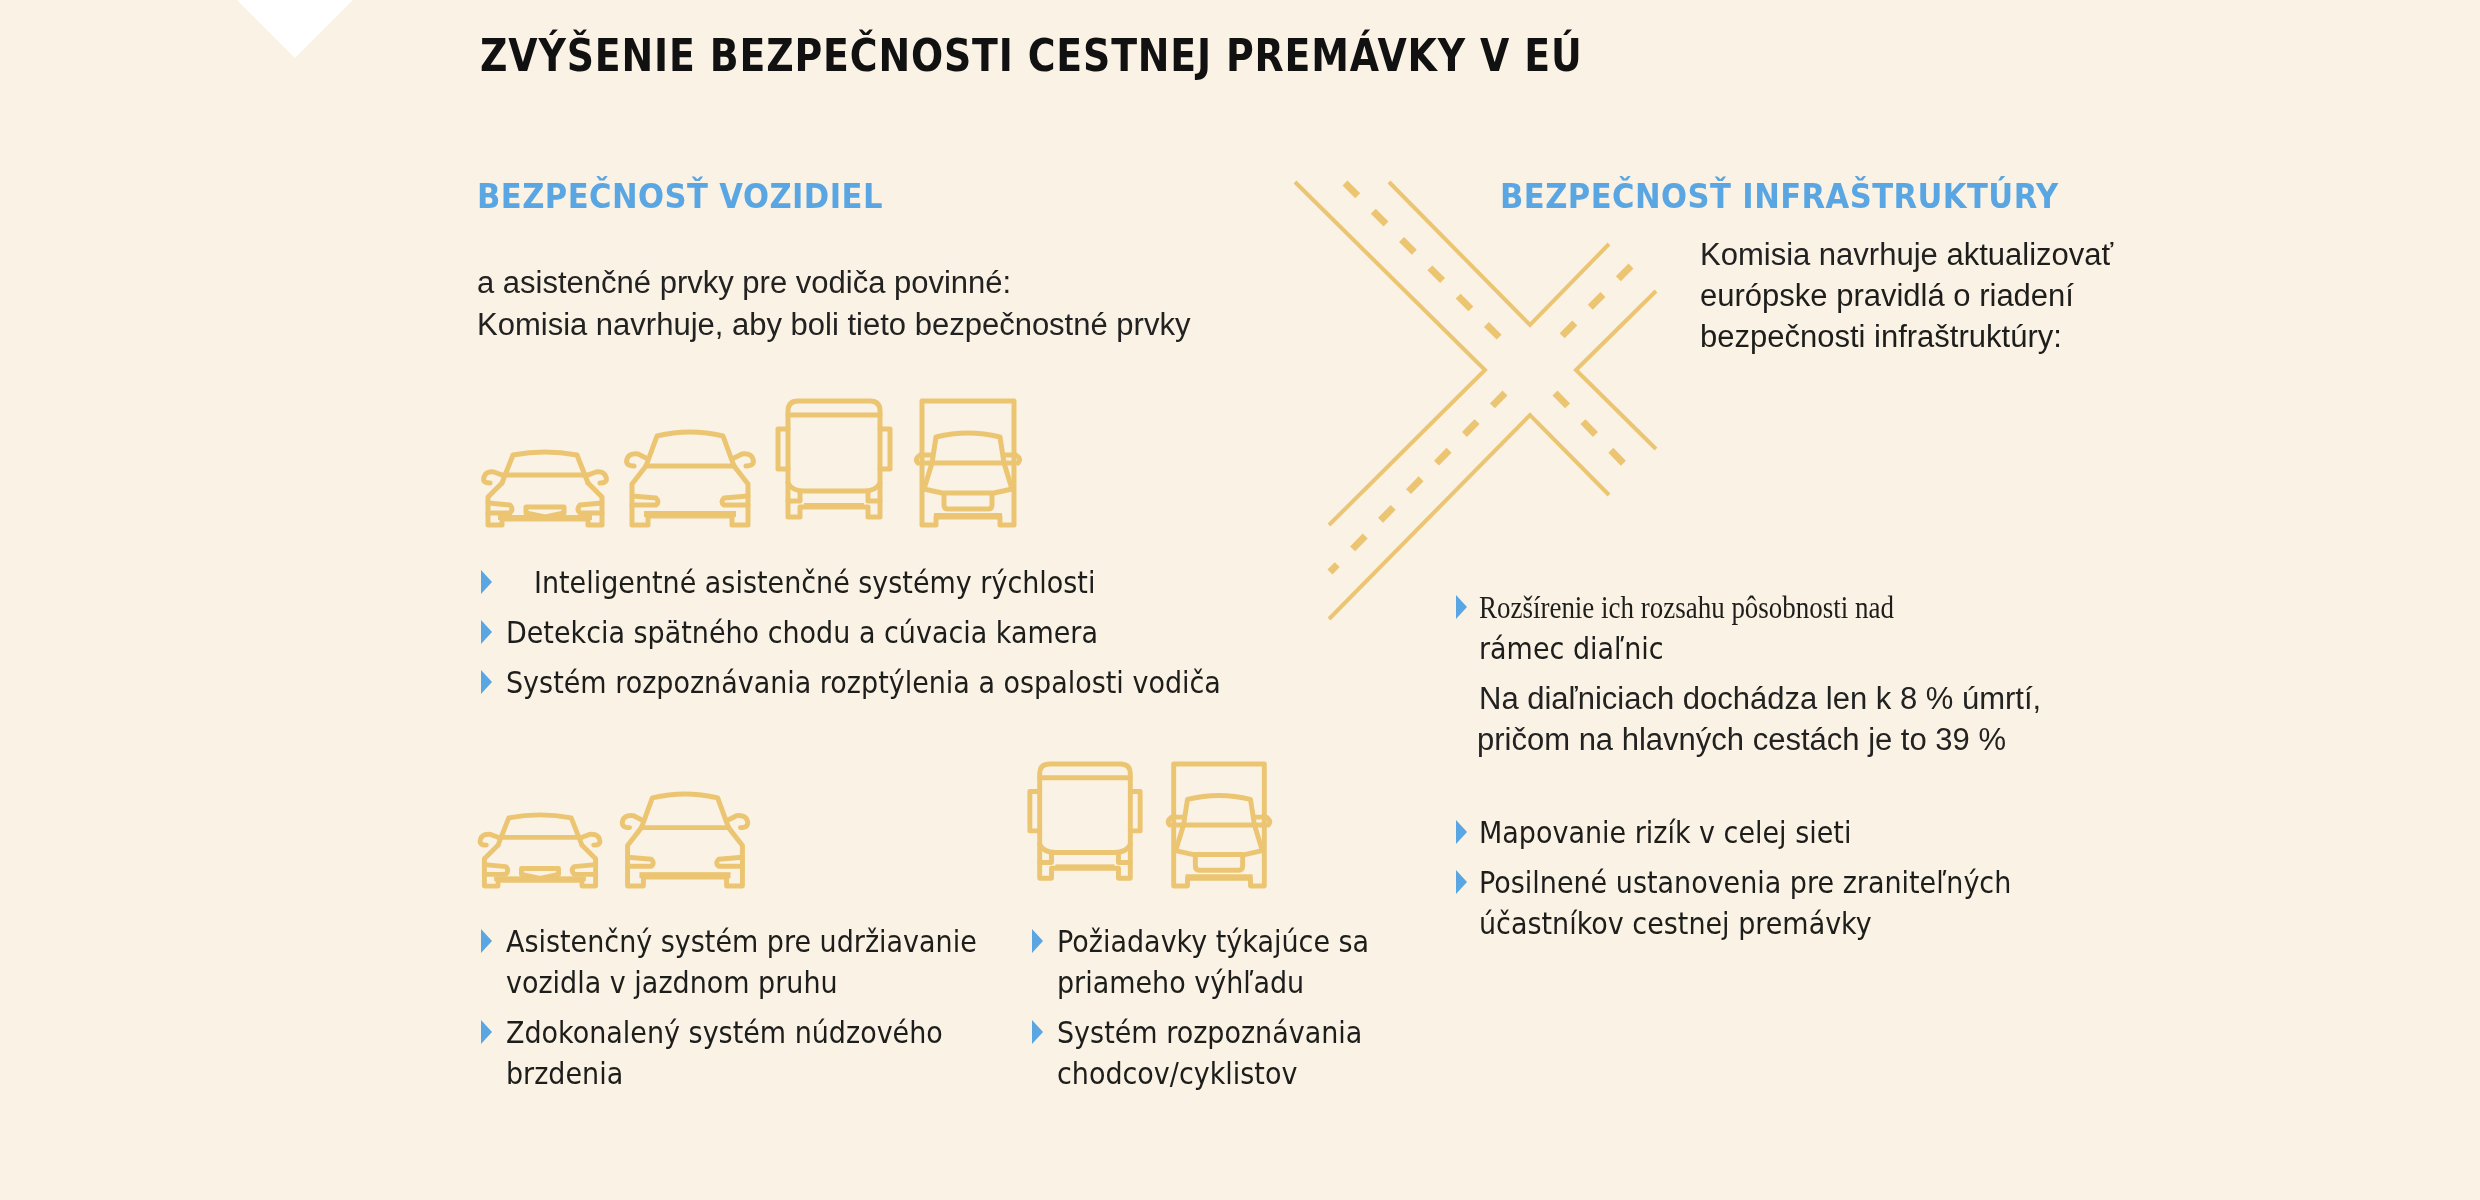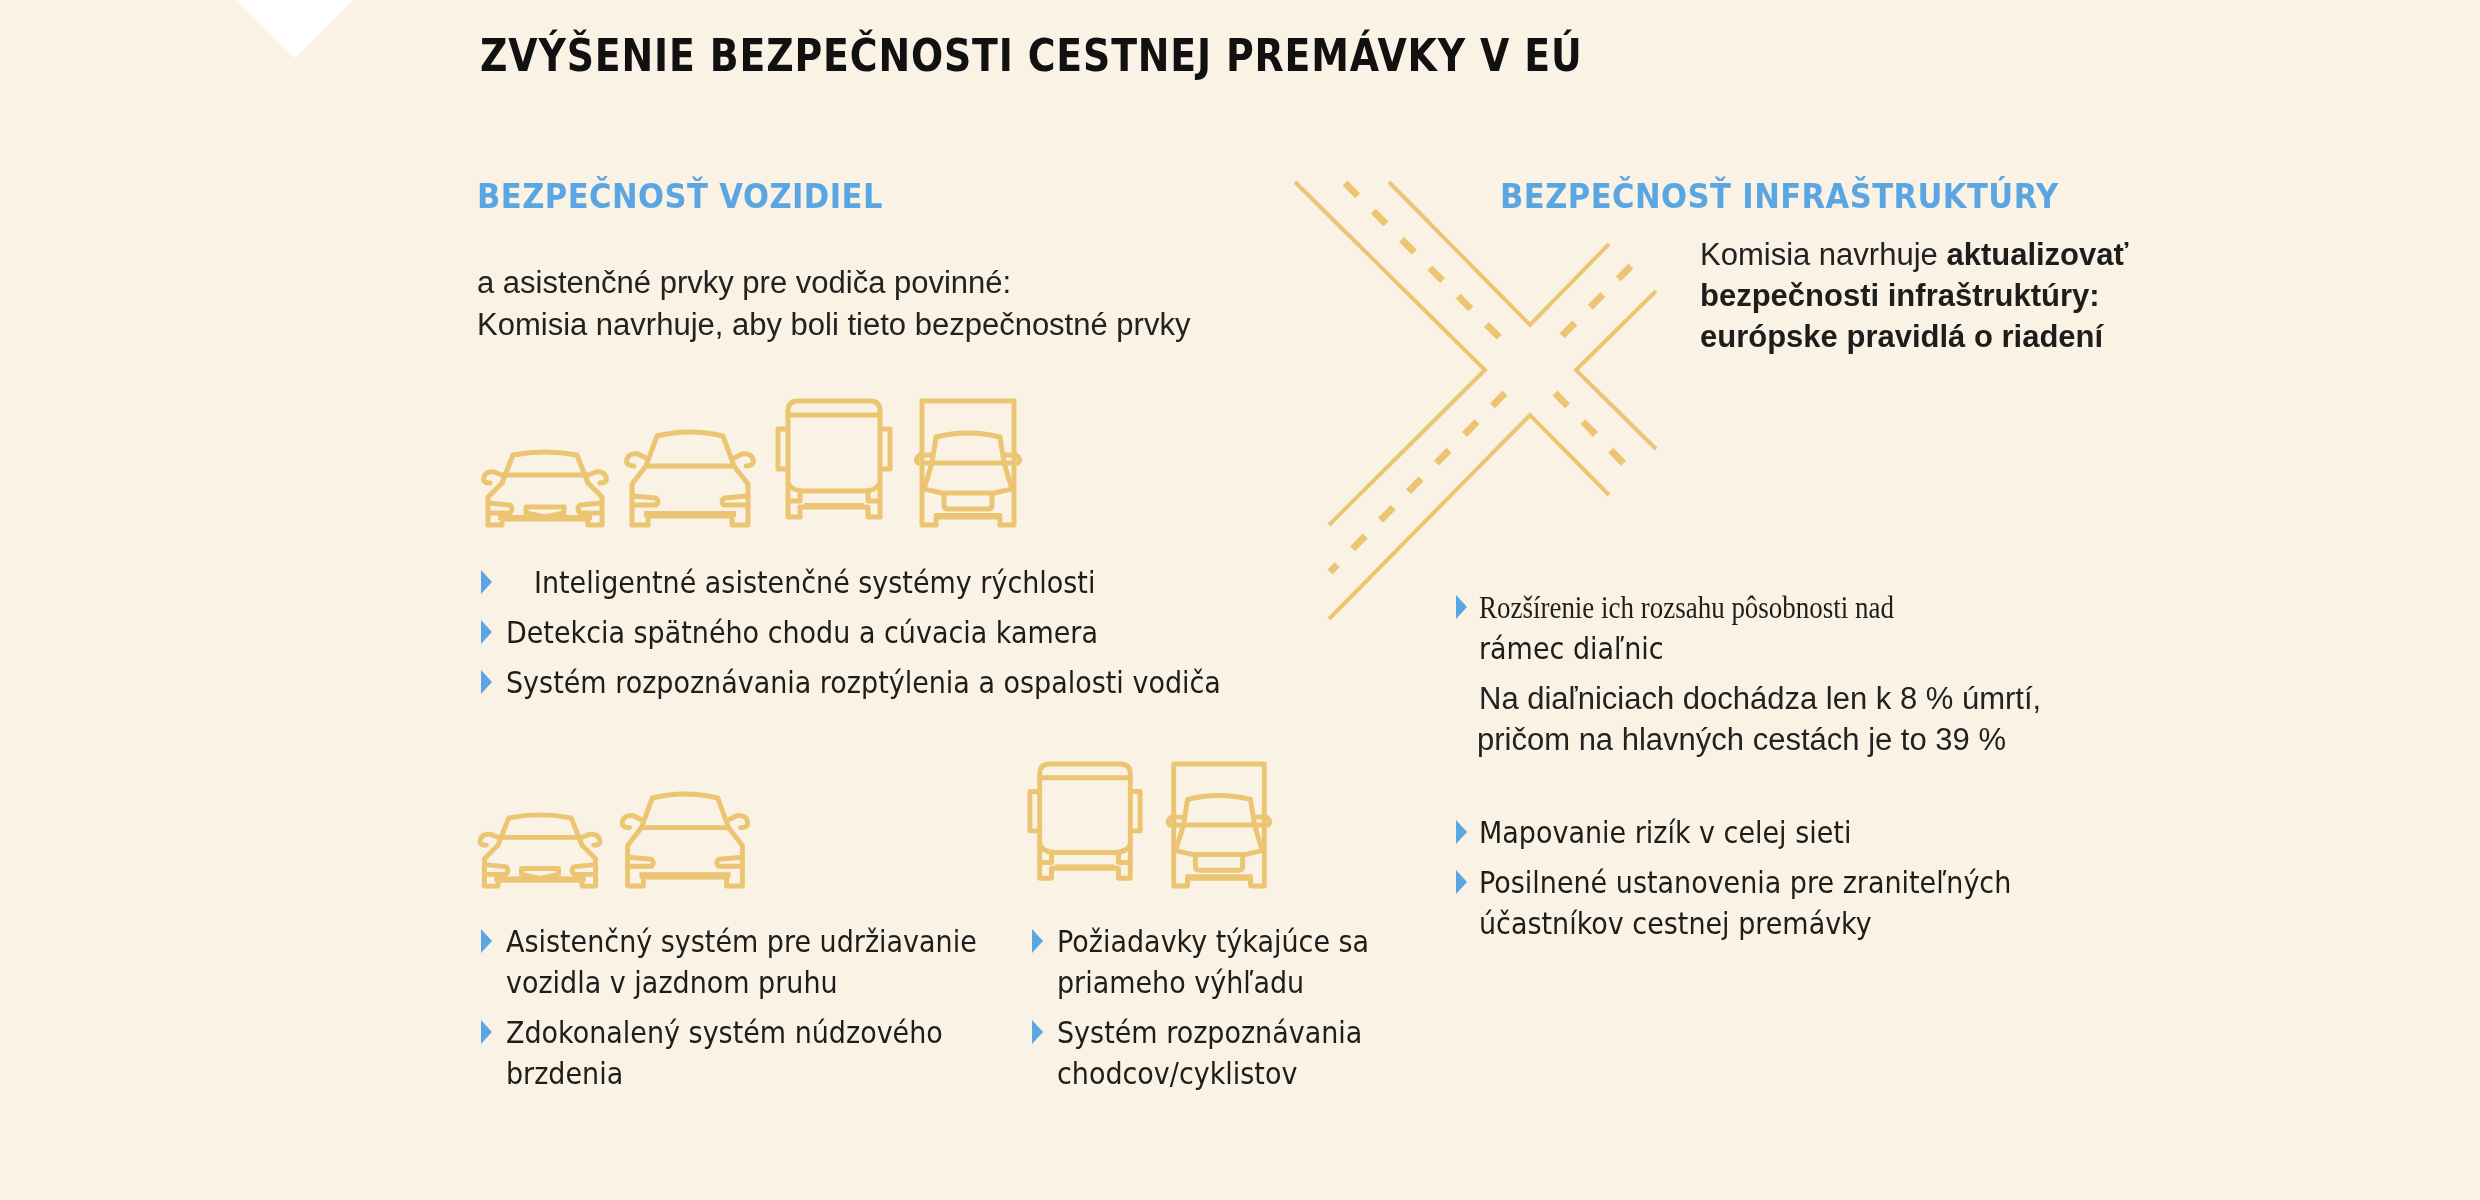--- a/index.html
+++ b/index.html
@@ -27,21 +27,21 @@
   .sec-head {
     font-family:"DejaVu Sans", sans-serif;
     font-size:34px; font-weight:bold; color:#5aa6e3;
     white-space:nowrap; letter-spacing:0.5px;
     transform:scaleX(0.9); transform-origin:left top;
   }
   .intro {
     font-size:31px; line-height:42px; color:#222;
     white-space:nowrap;
   }
-  .intro b { font-weight:bold; color:#1d1d1b;text-align:right; }
+  .intro b { font-weight:normal; color:#1d1d1b;text-align:right; }
   .bullet {
     position:absolute;
     font-size:31px; line-height:41px; color:#1d1d1b;
     white-space:nowrap;
     font-family:"DejaVu Sans", sans-serif;
   }
   .bullet .txt {
     display:inline-block;
     transform:scaleX(0.87); transform-origin:left center;
   }
@@ -211,22 +211,22 @@
     <line x1="1555" y1="393" x2="1630" y2="470"></line>
     <line x1="1631" y1="266" x2="1555" y2="343"></line>
     <line x1="1505" y1="393" x2="1330" y2="572"></line>
   </g>
 </svg>
 
 <div class="abs sec-head" style="left:1500px; top:176px;">BEZPEČNOSŤ INFRAŠTRUKTÚRY</div>
 
 <div class="abs intro" style="left:1700px; top:234px; line-height:41px;">
   <div><span>Komisia navrhuje </span><b>aktualizovať</b></div>
+  <div><b>európske pravidlá o riadení</b></div>
   <div><b>bezpečnosti infraštruktúry:</b></div>
-  <div><b>európske pravidlá o riadení</b></div>
 </div>
 
 <div class="arrow" style="left:1456px; top:595px;"></div>
 <div class="bullet" style="left:1479px; top:587px;font-family:Liberation Serif, serif;">
   <span class="txt">Rozšírenie ich rozsahu pôsobnosti nad</span>
 </div>
 <div class="bullet" style="left:1479px; top:628px;">
   <span class="txt">rámec diaľnic</span>
 </div>
 <div class="note" style="left:1479px; top:678px;">Na diaľniciach dochádza len k 8 % úmrtí,</div>

